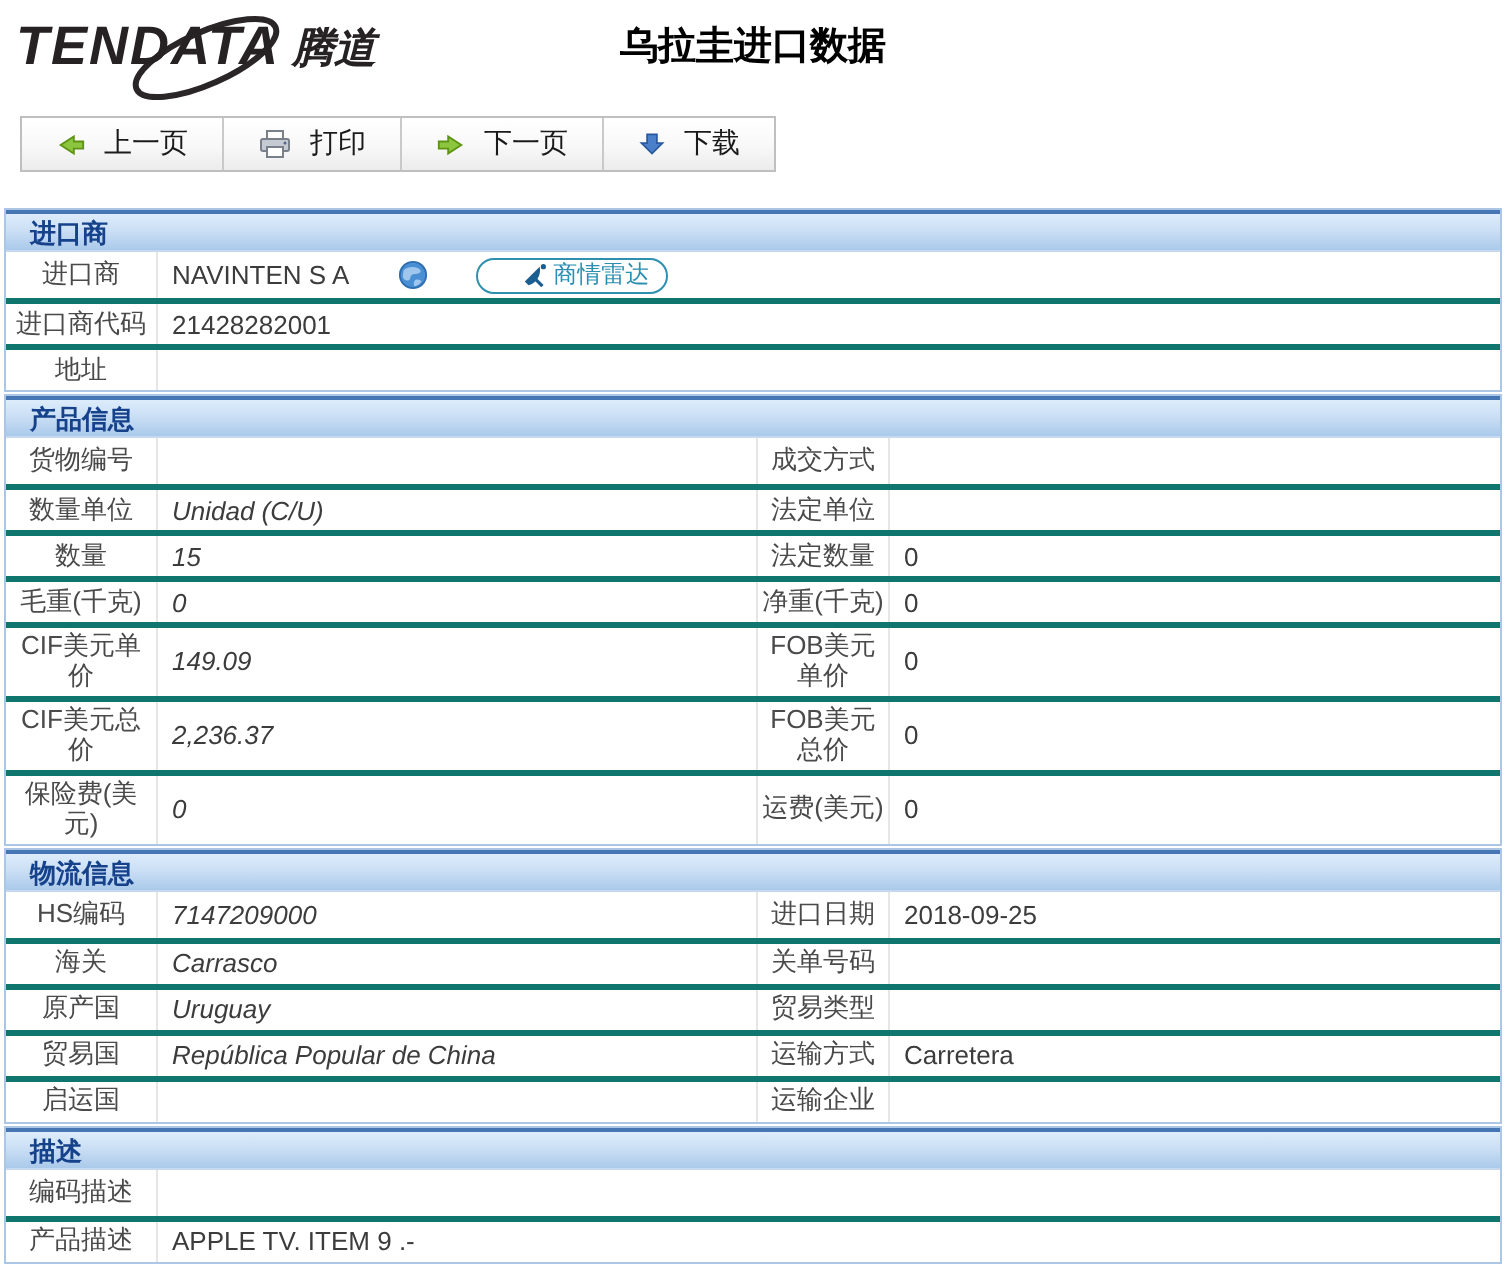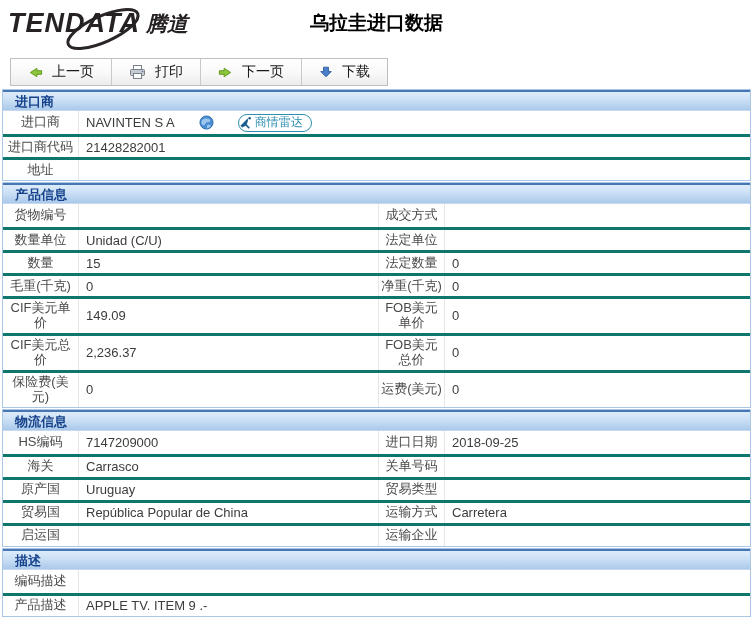--- a/index.html
+++ b/index.html
@@ -19,21 +19,21 @@
     color: #262122; position: relative; z-index: 2;
   }
   .logo-orbit { position: absolute; left: 52px; top: -7px; z-index: 1; pointer-events:none; }
   .logo-cn { font-weight: bold; font-style: italic; font-size: 21px; color: #262122; margin-left: 6px; }
   .page-title {
     position: absolute; left: 0; right: 0; top: 10px; margin: 0;
     text-align: center; font-family: Liberation Mono, monospace;
     font-size: 19px; font-weight: bold; color: #000;
   }
   
-  .toolbar-wrap { padding-left: 10px; margin-bottom: 3px; }
+  .toolbar-wrap { padding-left: 10px; margin-bottom: 18px; }
   .toolbar { display: inline-flex; border: 1px solid #bfbfbf; background: #fff; }
   .tb-btn {
     display: flex; align-items: center; gap: 9px;
     height: 26px; padding: 0 17px;
     border: none; border-right: 1px solid #c9c9c9;
     background: linear-gradient(180deg, #ffffff 0%, #f8f8f8 55%, #ececec 100%);
     font-family: inherit; font-size: 14px; color: #1a1a1a; cursor: pointer;
   }
   .tb-btn:last-child { border-right: none; }
   .tb-btn svg { flex: none; }
@@ -48,29 +48,29 @@
     font-size: 13px; font-weight: bold; color: #15428b;
   }
   .row { display: flex; align-items: stretch; min-height: 23px; font-size: 13px; background:#fff; }
   .row + .row { border-top: 3px solid #0f766e; }
   .cell { display: flex; align-items: center; }
   .lbl {
     flex: none; width: 76px; justify-content: center; text-align: center;
     border-right: 1px solid #e6e6e6; padding: 2px 2px; color: #4a4a4a; line-height: 1.15;
   }
   .val { flex: 1; padding: 2px 7px; color: #3c3c3c; }
-  .v1 { flex: none; width: 300px; border-right: 1px solid #e6e6e6; }
+  .v1 { flex: none; width: 300px; border-right: 1px solid #e6e6e6; font-style: italic; }
   .l2 { width: 66px; }
   .v2 { flex: 1; }
   
   .imp-val { display: flex; align-items: center; gap: 24px; }
   .radar-btn {
     display: inline-flex; align-items: center; gap: 3px;
     border: 1px solid #2e8fae; border-radius: 10px;
-    background: #fff; padding: 1px 8px 1px 0;
+    background: #fff; padding: 1px 8px 1px 22px;
     font-family: inherit; font-size: 12px; color: #2a8fb0; cursor: pointer; height: 18px;
   }
   .globe-btn { display:inline-flex; cursor: pointer; }
 </style>
 </head>
 <body>
 
 <div class="hdr">
   <div class="logo">
     <span class="logo-en">TENDATA</span>

